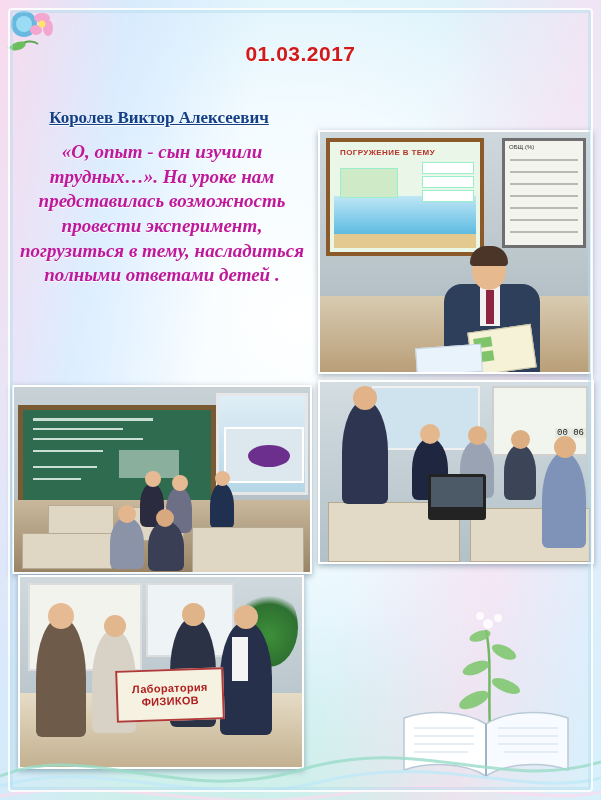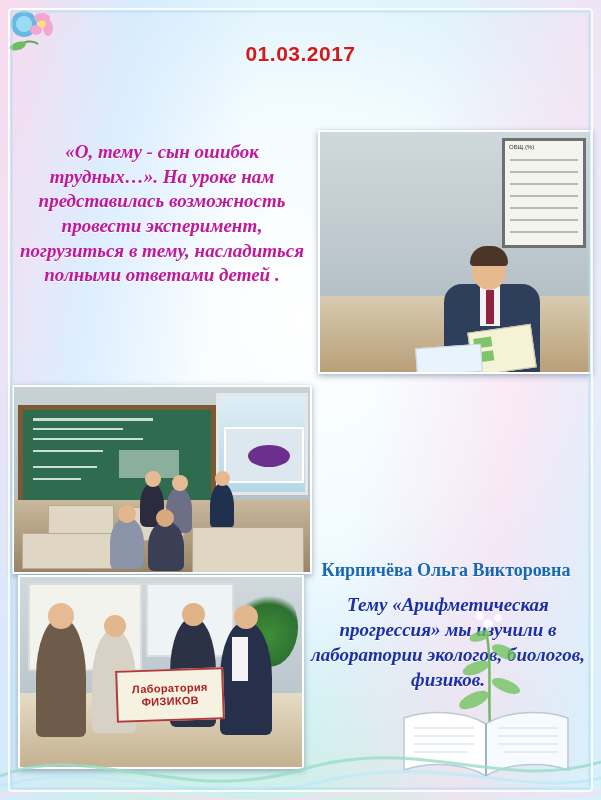--- a/index.html
+++ b/index.html
@@ -235,25 +235,35 @@
     </g>
     <circle cx="38" cy="20" r="3.5" fill="#ffe36a"></circle>
     <path d="M4 44 C 18 40, 26 34, 34 40" stroke="#5aa84e" stroke-width="2" fill="none"></path>
     <ellipse cx="14" cy="42" rx="8" ry="4" fill="#6cbf5c" transform="rotate(-18 14 42)"></ellipse>
   </svg>
 
   <div class="header-band">
     <div class="date">01.03.2017</div>
   </div>
 
-  <div class="quote-1">«О, тему  - сын ошибок трудных…». На уроке нам представилась возможность провести эксперимент, погрузиться в тему, насладиться полными ответами детей .</div>
+  <div class="name-1">Королев Виктор Алексеевич</div>
+  <div class="quote-1">«О, опыт  - сын изучили трудных…». На уроке нам представилась возможность провести эксперимент, погрузиться в тему, насладиться полными ответами детей .</div>
 
 
   <div class="photo ph1">
     <div class="p1-wall"></div>
+    <div class="p1-board">
+      <div class="p1-board-title">ПОГРУЖЕНИЕ В ТЕМУ</div>
+      <div class="p1-board-sea"></div>
+      <div class="p1-board-sand"></div>
+      <div class="p1-card" style="left:92px;top:20px;width:50px;height:10px"></div>
+      <div class="p1-card" style="left:92px;top:34px;width:50px;height:10px"></div>
+      <div class="p1-card" style="left:92px;top:48px;width:50px;height:10px"></div>
+      <div class="p1-card" style="left:10px;top:26px;width:56px;height:28px;background:#cfeac6"></div>
+    </div>
     <div class="p1-chart">
       <div style="position:absolute;left:4px;top:3px;font-size:6px;font-family:'Liberation Sans',sans-serif;color:#333">ОБЩ.(%)</div>
       <div class="p1-chart-line" style="top:18px"></div>
       <div class="p1-chart-line" style="top:30px"></div>
       <div class="p1-chart-line" style="top:42px"></div>
       <div class="p1-chart-line" style="top:54px"></div>
       <div class="p1-chart-line" style="top:66px"></div>
       <div class="p1-chart-line" style="top:78px"></div>
       <div class="p1-chart-line" style="top:90px"></div>
     </div>
@@ -295,23 +305,42 @@
     <div class="p-head" style="left:158px;top:88px;width:16px;height:16px;background:#e6bb94"></div>
     <div class="p-person" style="left:196px;top:96px;width:24px;height:46px;background:#20304f"></div>
     <div class="p-head" style="left:201px;top:84px;width:15px;height:15px;background:#e5b88f"></div>
     <div class="p-person" style="left:96px;top:130px;width:34px;height:52px;background:#8a93a8"></div>
     <div class="p-head" style="left:104px;top:118px;width:18px;height:18px;background:#e3b68d"></div>
     <div class="p-person" style="left:134px;top:134px;width:36px;height:50px;background:#3a3f55"></div>
     <div class="p-head" style="left:142px;top:122px;width:18px;height:18px;background:#d8a87f"></div>
     <div class="p2-desk" style="left:178px;top:140px;width:110px;height:44px"></div>
   </div>
 
-
-  <div class="name-2">Кирпичёва Ольга Викторовна</div>
-  <div class="quote-2">Тему «Арифметическая прогрессия» мы изучили в лаборатории экологов, биологов, физиков.</div>
+  <div class="photo ph3">
+    <div class="p3-wall"></div>
+    <div class="p3-screen"></div>
+    <div class="p3-board"></div>
+    <div class="p3-clock">00 06</div>
+    <div class="p3-table" style="left:8px;top:120px;width:130px;height:58px"></div>
+    <div class="p3-table" style="left:150px;top:126px;width:118px;height:52px"></div>
+    <div class="p-person" style="left:22px;top:18px;width:46px;height:104px;background:#2d3550"></div>
+    <div class="p-head" style="left:33px;top:4px;width:24px;height:24px;background:#e2b288"></div>
+    <div class="p-person" style="left:92px;top:56px;width:36px;height:62px;background:#1f2740"></div>
+    <div class="p-head" style="left:100px;top:42px;width:20px;height:20px;background:#e4b78c"></div>
+    <div class="p-person" style="left:140px;top:58px;width:34px;height:58px;background:#9aa3b4"></div>
+    <div class="p-head" style="left:148px;top:44px;width:19px;height:19px;background:#e0b184"></div>
+    <div class="p-person" style="left:184px;top:62px;width:32px;height:56px;background:#3c4457"></div>
+    <div class="p-head" style="left:191px;top:48px;width:19px;height:19px;background:#dcae82"></div>
+    <div class="p-person" style="left:222px;top:70px;width:44px;height:96px;background:#7f93b8"></div>
+    <div class="p-head" style="left:234px;top:54px;width:22px;height:22px;background:#e0b184"></div>
+    <div class="p3-laptop">
+        <b></b>
+      </div>
+  </div>
+
 
   <div class="photo ph4">
     <div class="p4-wall"></div>
     <div class="p4-poster"></div>
     <div class="p4-poster2"></div>
     <div class="p4-plant"></div>
     <div class="p4-table"></div>
     <div class="p-person" style="left:16px;top:40px;width:50px;height:120px;background:#6f5b4a"></div>
     <div class="p-head" style="left:28px;top:26px;width:26px;height:26px;background:#e6bb94"></div>
     <div class="p-person" style="left:72px;top:52px;width:44px;height:104px;background:#d8d2c6"></div>

